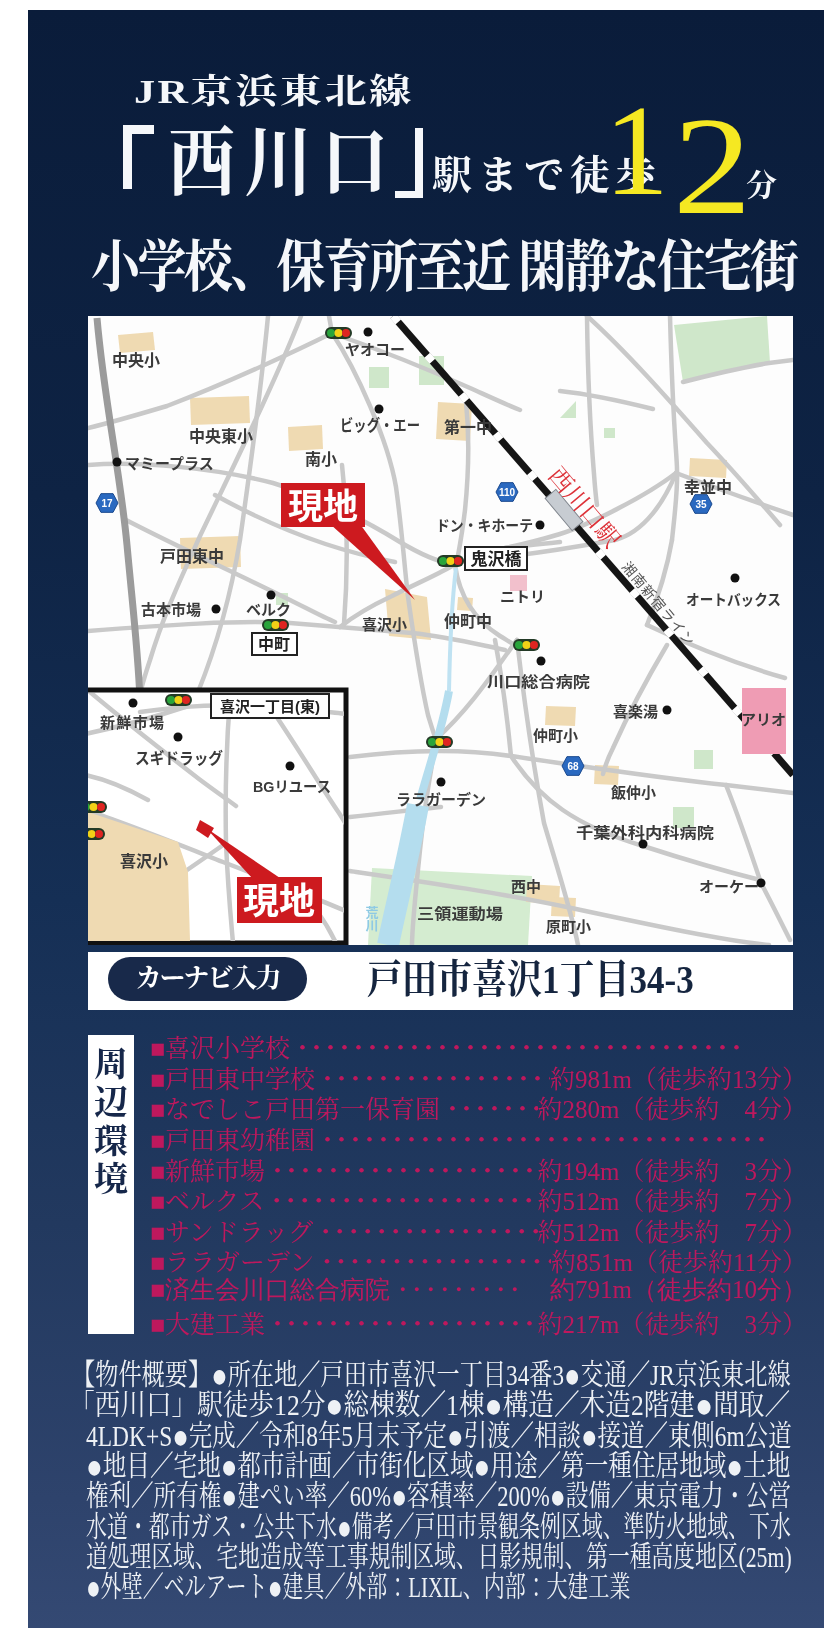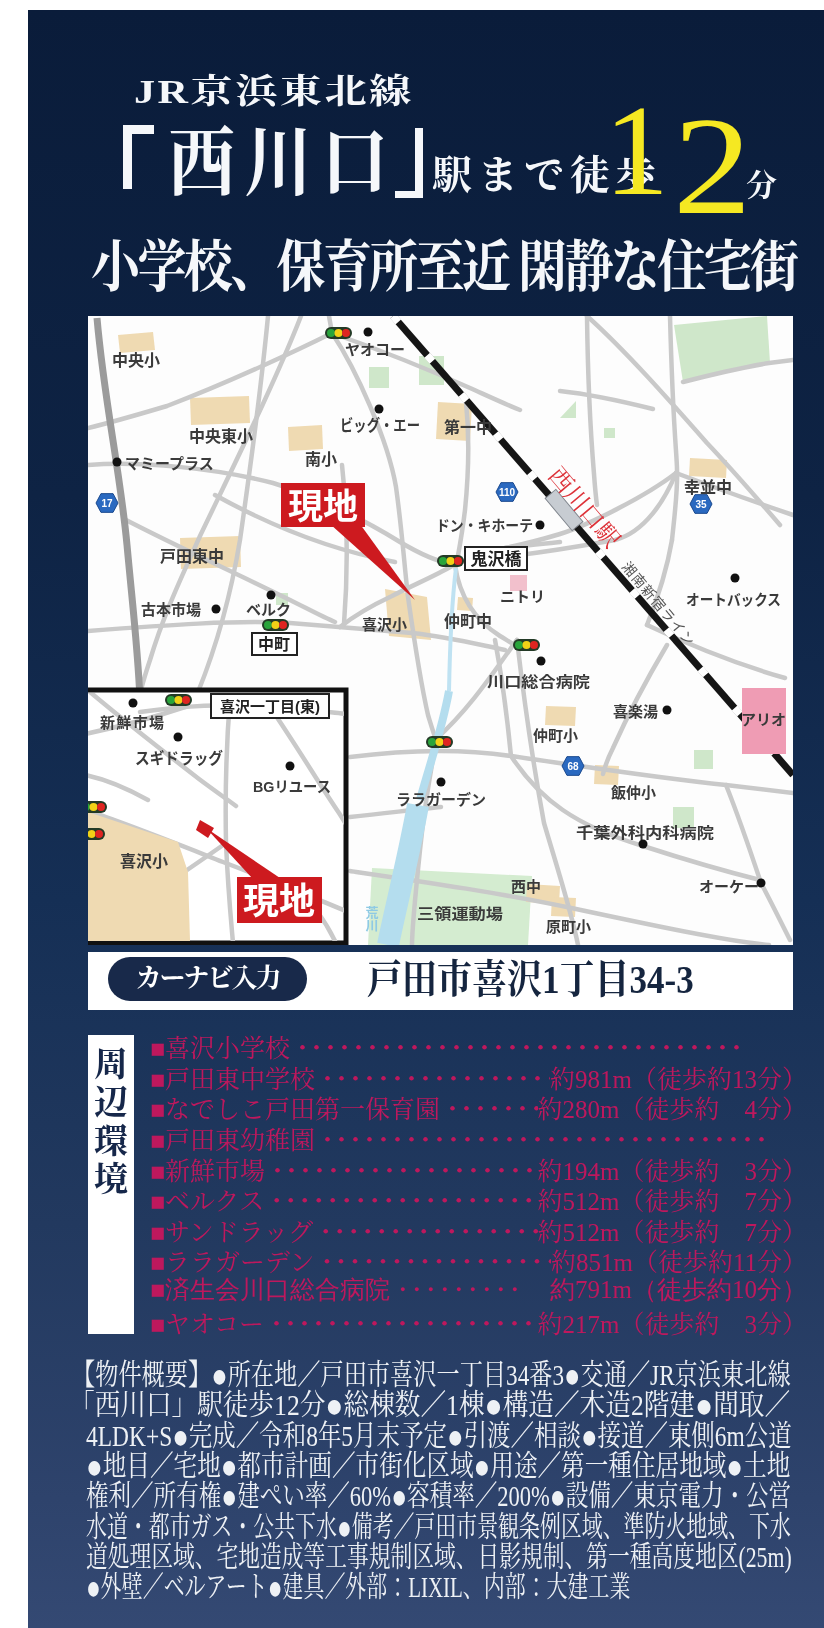--- a/index.html
+++ b/index.html
@@ -295,21 +295,21 @@
       <span style="white-space:nowrap;">■ララガーデン </span>
       <span style="flex:1;overflow:hidden;white-space:nowrap;letter-spacing:-11px;padding-top:0px;">・・・・・・・・・・・・・・・・・・・・・・・・・・・・・・・・</span>
       <span style="white-space:nowrap;">約851m（徒歩約11分）</span>
     </div>
 <div style="display:flex;height:30.6px;align-items:flex-end;overflow:hidden;font-family:Liberation Serif, serif;">
       <span style="white-space:nowrap;">■済生会川口総合病院 </span>
       <span style="flex:1;overflow:hidden;white-space:nowrap;letter-spacing:-11px;padding-top:0px;">・・・・・・・・・・・・・・・・・・・・・・・・・・・・・・・・</span>
       <span style="white-space:nowrap;margin-left:24px;">約791m（徒歩約10分）</span>
     </div>
 <div style="display:flex;height:30.6px;align-items:center;overflow:hidden;">
-      <span style="white-space:nowrap;">■ヤオコー </span>
+      <span style="white-space:nowrap;">■大建工業 </span>
       <span style="flex:1;overflow:hidden;white-space:nowrap;letter-spacing:-11px;padding-top:0px;">・・・・・・・・・・・・・・・・・・・・・・・・・・・・・・・・</span>
       <span style="white-space:nowrap;">約217m（徒歩約　3分）</span>
     </div>
 </div>
 
 <div class="abs" style="left:72px;top:1360.0px;font-size:29px;color:#eef1f5;line-height:30px;white-space:nowrap;transform:scaleX(0.8);transform-origin:left top;">【物件概要】<span class="mr">●</span>所在地／戸田市喜沢一丁目34番3<span class="mr">●</span>交通／JR京浜東北線</div>
 <div class="abs" style="left:69px;top:1390.3px;font-size:29px;color:#eef1f5;line-height:30px;white-space:nowrap;transform:scaleX(0.884);transform-origin:left top;">「西川口」駅徒歩12分<span class="mr">●</span>総棟数／1棟<span class="mr">●</span>構造／木造2階建<span class="mr">●</span>間取／</div>
 <div class="abs" style="left:86px;top:1420.6px;font-size:29px;color:#eef1f5;line-height:30px;white-space:nowrap;transform:scaleX(0.809);transform-origin:left top;">4LDK+S<span class="mr">●</span>完成／令和8年5月末予定<span class="mr">●</span>引渡／相談<span class="mr">●</span>接道／東側6m公道</div>
 <div class="abs" style="left:86px;top:1450.9px;font-size:29px;color:#eef1f5;line-height:30px;white-space:nowrap;transform:scaleX(0.814);transform-origin:left top;"><span class="mr">●</span>地目／宅地<span class="mr">●</span>都市計画／市街化区域<span class="mr">●</span>用途／第一種住居地域<span class="mr">●</span>土地</div>
 <div class="abs" style="left:86px;top:1481.2px;font-size:29px;color:#eef1f5;line-height:30px;white-space:nowrap;transform:scaleX(0.777);transform-origin:left top;">権利／所有権<span class="mr">●</span>建ぺい率／60%<span class="mr">●</span>容積率／200%<span class="mr">●</span>設備／東京電力・公営</div>

